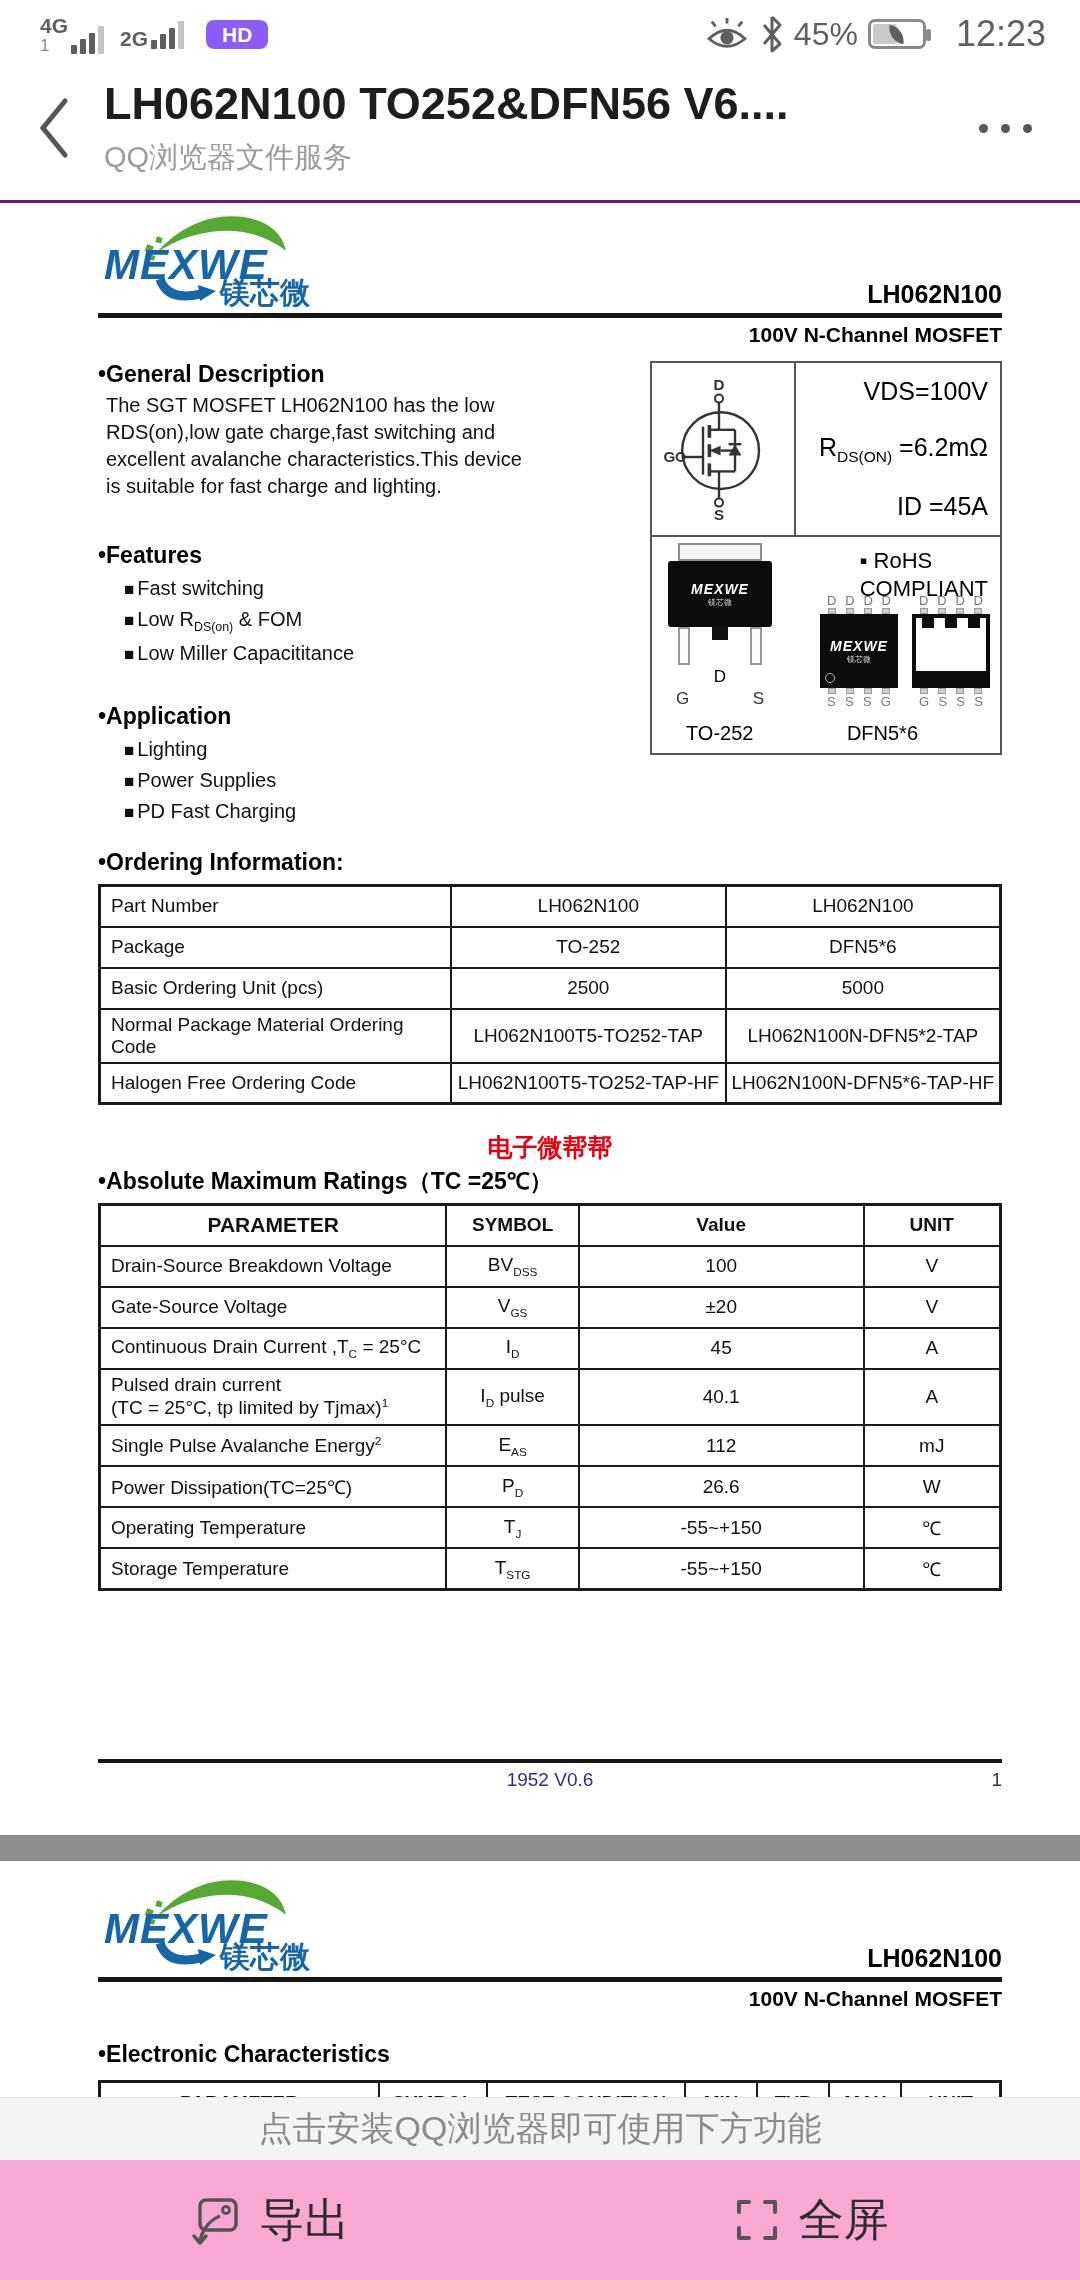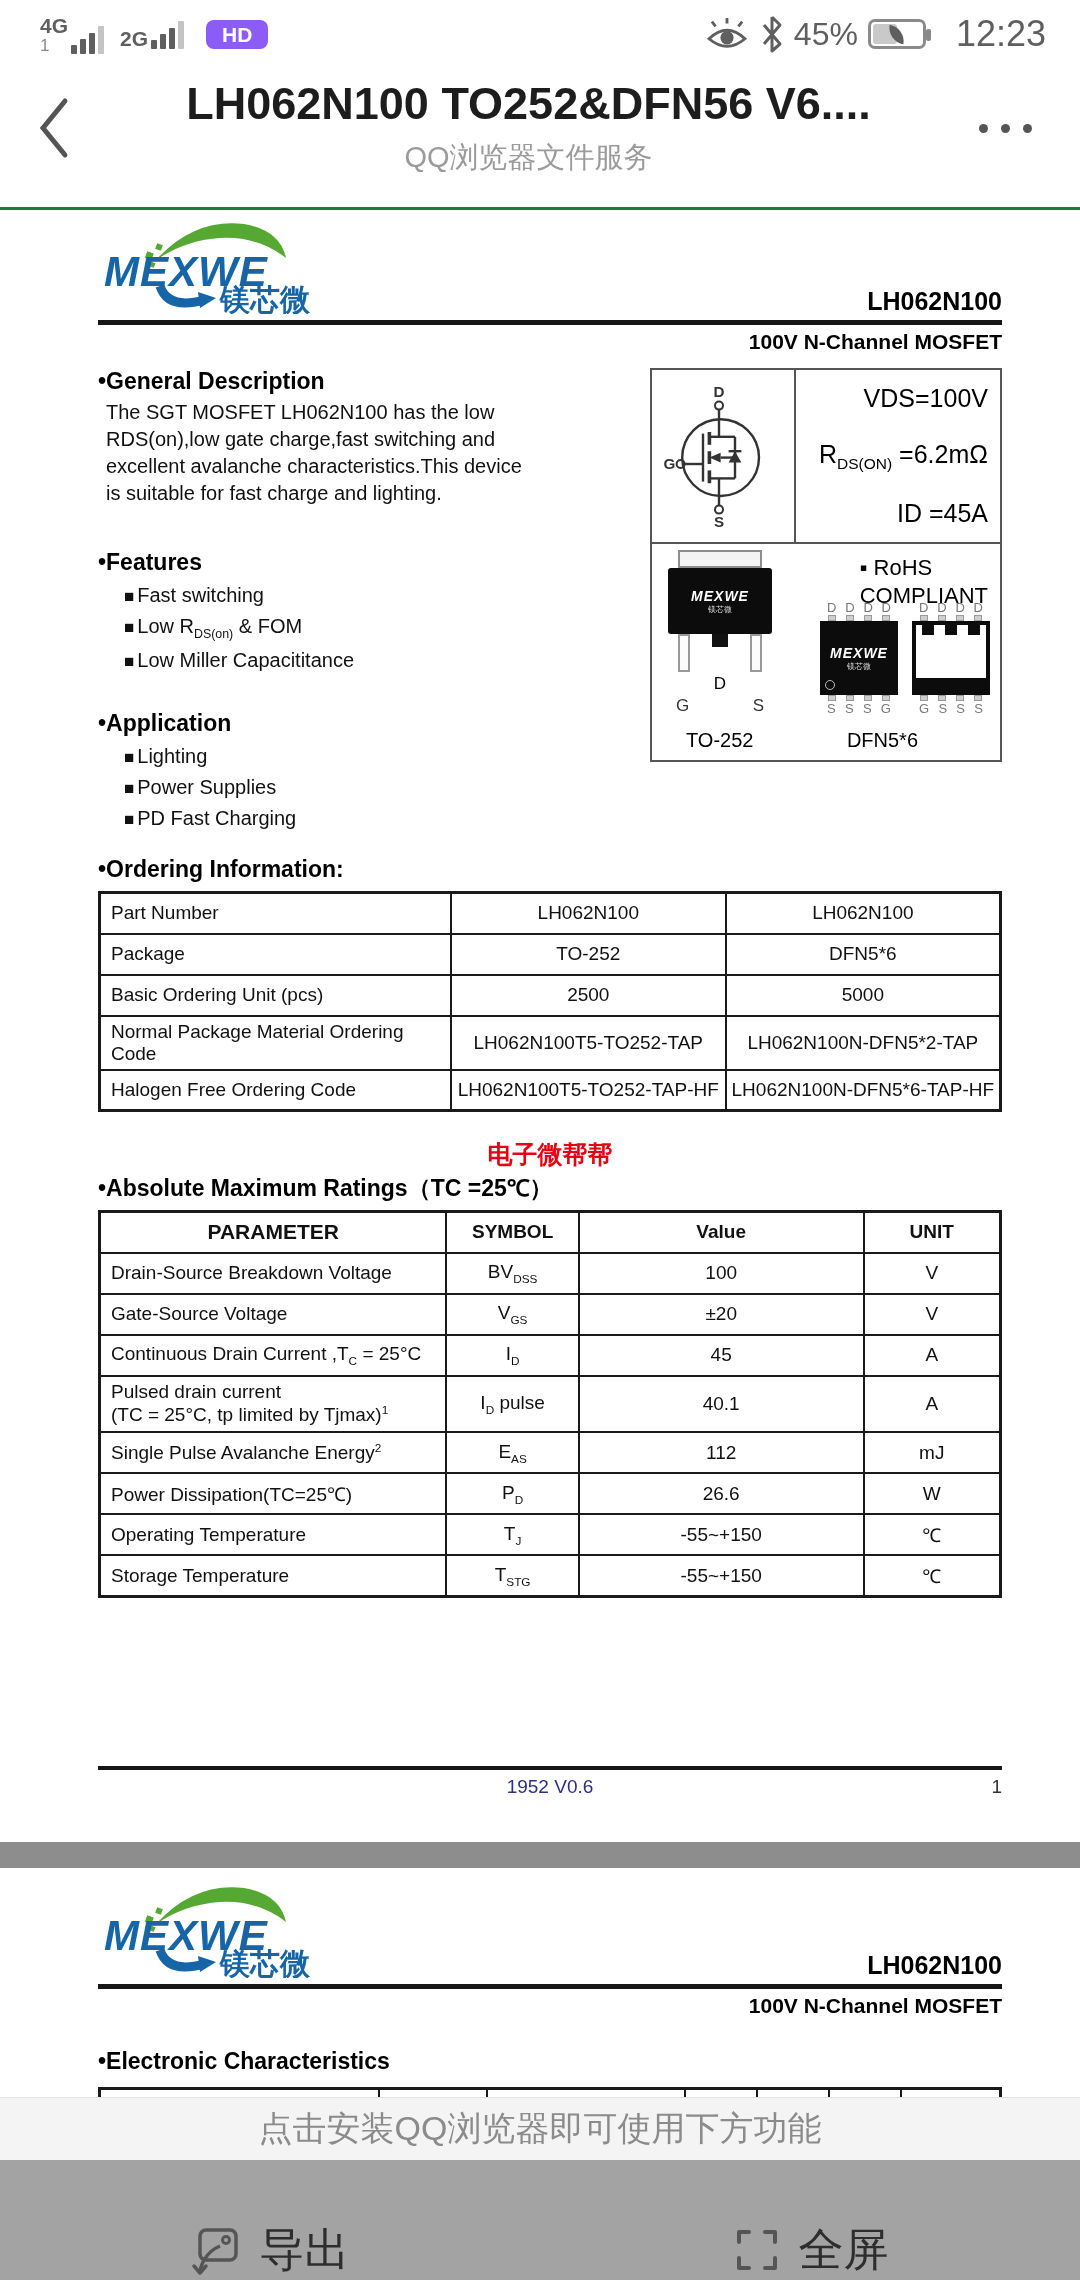--- a/index.html
+++ b/index.html
@@ -20,21 +20,21 @@
   .sb-right{margin-left:auto;display:flex;align-items:center;gap:10px;}
   .sb-right svg{display:block;}
   .sb-pct{font-size:32px;color:#5f5f5f;}
   .battery{position:relative;width:58px;height:30px;border:3px solid #8a8a8a;border-radius:7px;box-sizing:border-box;}
   .battery .fill{position:absolute;left:2px;top:2px;bottom:2px;width:46%;background:#c9c9c9;border-radius:3px;}
   .battery .tip{position:absolute;right:-8px;top:7px;width:5px;height:12px;background:#8a8a8a;border-radius:2px;}
   .leaf{position:absolute;left:17px;top:4px;width:17px;height:17px;background:#5f5f5f;
     border-radius:0 100% 0 100%;transform:rotate(10deg);}
   .sb-time{font-size:36px;color:#5f5f5f;margin-left:20px;}
   
-  .appheader{display:flex;align-items:center;padding:16px 42px 29px 28px;border-bottom:3px solid #15803d;text-align:center;}
+  .appheader{display:flex;align-items:center;padding:16px 42px 22px 28px;border-bottom:3px solid #701a75;}
   .backbtn{width:52px;height:80px;display:flex;align-items:center;justify-content:center;cursor:pointer;}
   .titles{margin-left:24px;flex:1;min-width:0;}
   .apptitle{font-size:45px;font-weight:600;color:#1d1d1d;white-space:nowrap;overflow:hidden;}
   .appsub{font-size:29px;color:#9b9b9b;margin-top:8px;}
   .menudots{margin-left:20px;display:flex;gap:13px;padding:10px 6px;cursor:pointer;}
   .menudots i{width:9px;height:9px;border-radius:50%;background:#555;}
   
   .page{padding:6px 78px 0 98px;box-sizing:border-box;}
   .docheadrow{display:flex;align-items:flex-end;justify-content:space-between;height:102px;}
   .partnum{font-size:25px;font-weight:bold;color:#000;padding-bottom:2px;}
@@ -95,21 +95,21 @@
   .footer{margin-top:168px;}
   .footrow{display:grid;grid-template-columns:1fr auto 1fr;align-items:center;margin-top:6px;font-size:19px;}
   .vers{grid-column:2;color:#2b2f85;}
   .pageno{justify-self:end;color:#333;}
   .pagesep{height:26px;background:#8d8d8d;margin-top:44px;}
   .ec-table td{height:42px;}
   
   .installbanner{position:absolute;left:0;right:0;bottom:120px;height:62px;background:#f4f4f4;
     border-top:1px solid #e2e2e2;display:flex;align-items:center;justify-content:center;
     font-size:34px;color:#8b8b8b;cursor:pointer;}
-  .toolbar{position:absolute;left:0;right:0;bottom:0;height:120px;background:#a3a3a3;display:flex;align-items:flex-end;}
+  .toolbar{position:absolute;left:0;right:0;bottom:0;height:120px;background:#f9a8d4;display:flex;align-items:center;}
   .tbbtn{flex:1;display:flex;align-items:center;justify-content:center;gap:18px;font-size:45px;color:#2d2d2d;cursor:pointer;}
   .tbdivider{width:2px;background:#e3e3e3;}
 </style>
 </head>
 <body>
 
 <div class="screen">
 
   <div class="statusbar">
     <div class="sim">

